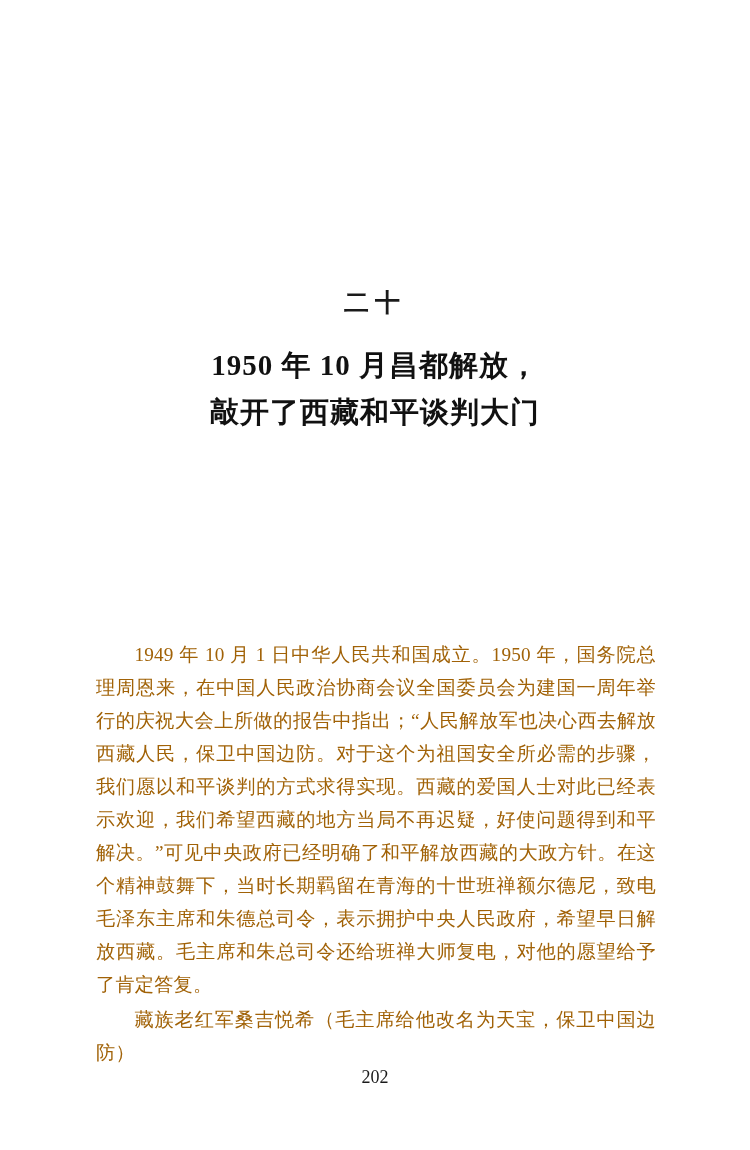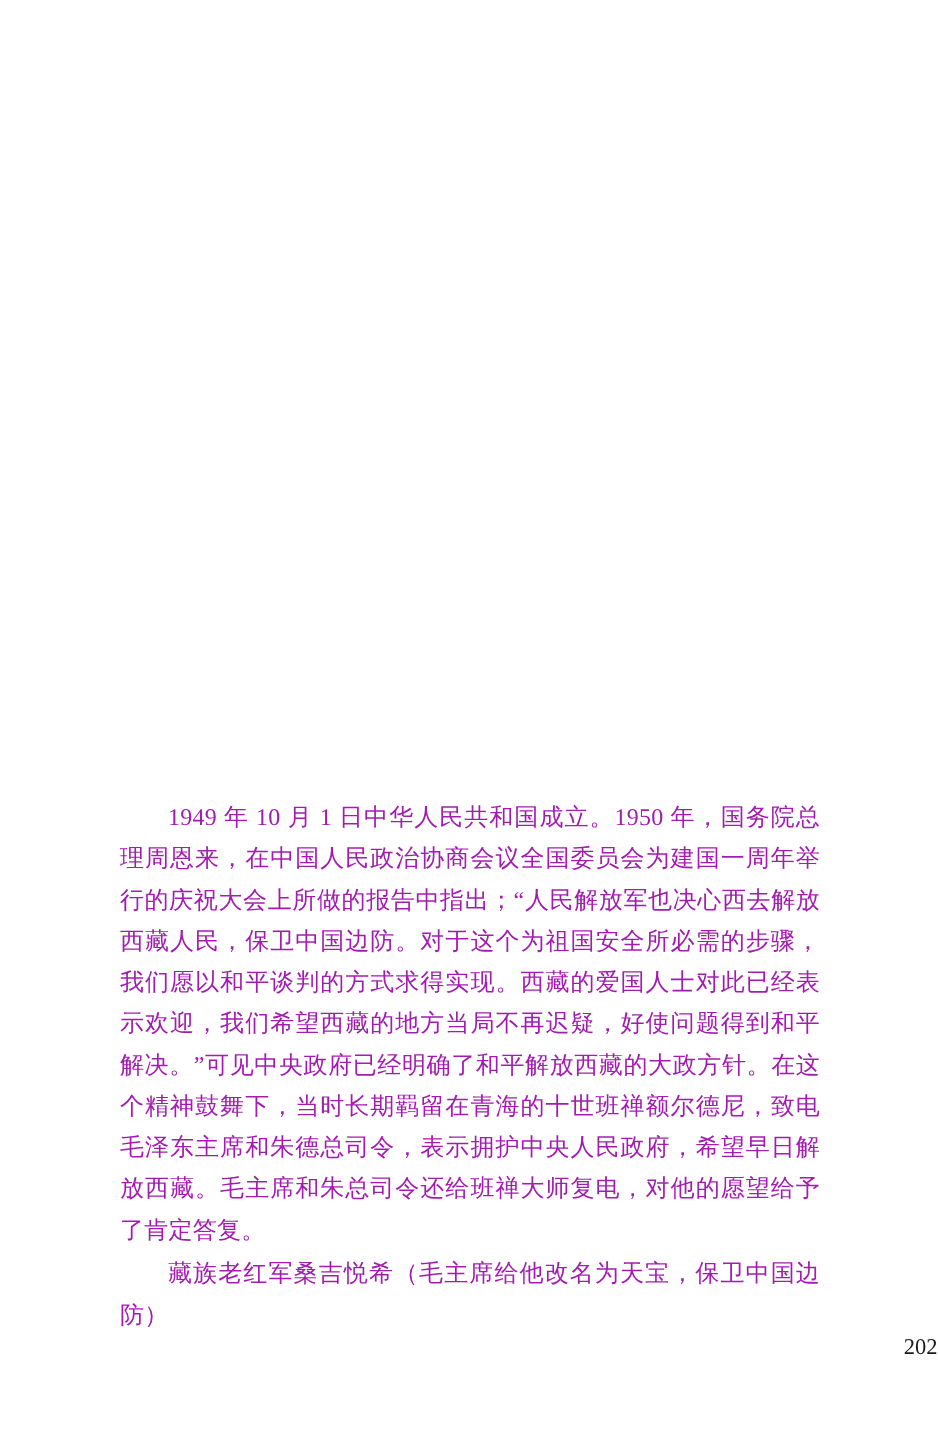--- a/index.html
+++ b/index.html
@@ -44,43 +44,48 @@
   }
   .body-block {
     position: absolute;
     top: 638px;
     left: 96px;
     width: 560px;
   }
   .para {
     font-size: 19.2px;
     line-height: 1.72;
-    color: #a21caf;
+    color: #a16207;
     text-align: justify;
     text-justify: inter-ideograph;
     text-indent: 2em;
     margin: 0 0 2px 0;
     letter-spacing: 0.2px;
   }
   .folio {
     position: absolute;
     bottom: 62px;
     left: 0;
     right: 0;
-    text-align: right;
+    text-align: center;
     font-size: 18px;
     color: #1a1a1a;
     font-family: "Liberation Serif", "DejaVu Serif", serif;
   }
 </style>
 </head>
 <body>
 
 <div class="page">
 
+  <div class="chapter-block">
+    <div class="chapter-number">二十</div>
+    <div class="chapter-title-line">1950 年 10 月昌都解放，</div>
+    <div class="chapter-title-line">敲开了西藏和平谈判大门</div>
+  </div>
 
   <div class="body-block">
     <p class="para">1949 年 10 月 1 日中华人民共和国成立。1950 年，国务院总理周恩来，在中国人民政治协商会议全国委员会为建国一周年举行的庆祝大会上所做的报告中指出；“人民解放军也决心西去解放西藏人民，保卫中国边防。对于这个为祖国安全所必需的步骤，我们愿以和平谈判的方式求得实现。西藏的爱国人士对此已经表示欢迎，我们希望西藏的地方当局不再迟疑，好使问题得到和平解决。”可见中央政府已经明确了和平解放西藏的大政方针。在这个精神鼓舞下，当时长期羁留在青海的十世班禅额尔德尼，致电毛泽东主席和朱德总司令，表示拥护中央人民政府，希望早日解放西藏。毛主席和朱总司令还给班禅大师复电，对他的愿望给予了肯定答复。</p>
     <p class="para">藏族老红军桑吉悦希（毛主席给他改名为天宝，保卫中国边防）</p>
   </div>
 
   <div class="folio">202</div>
 
 </div>
 

